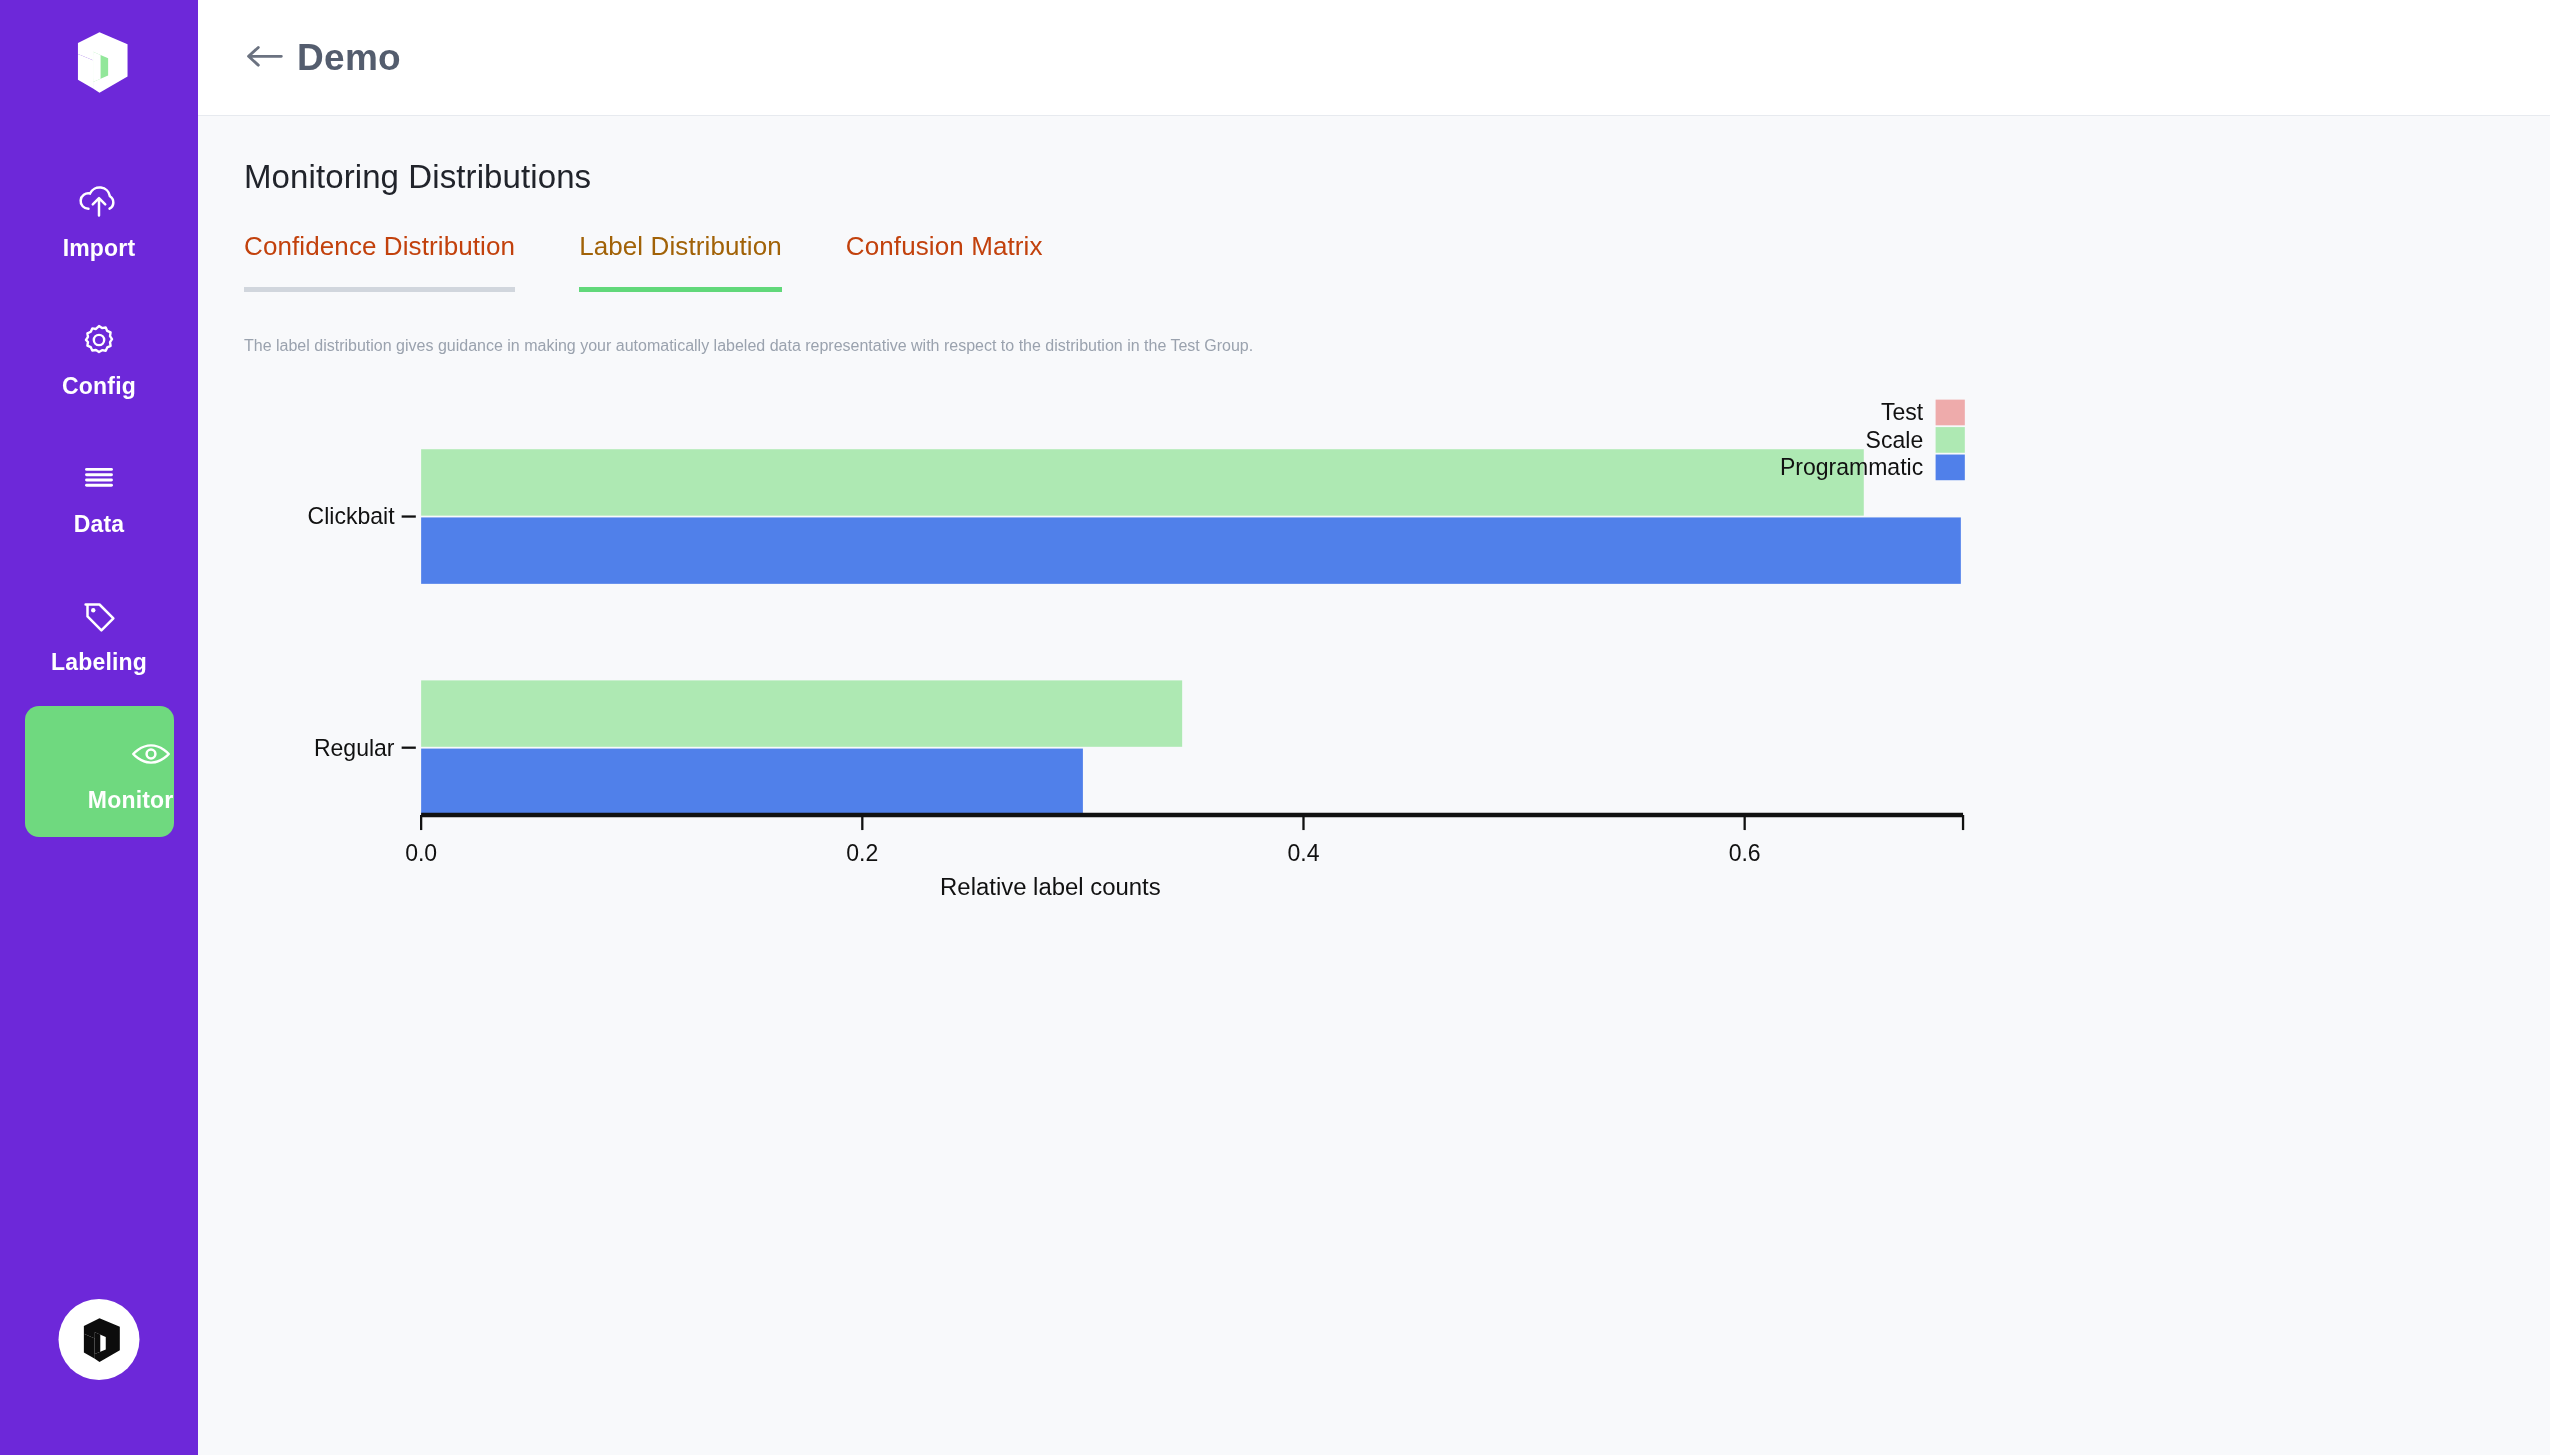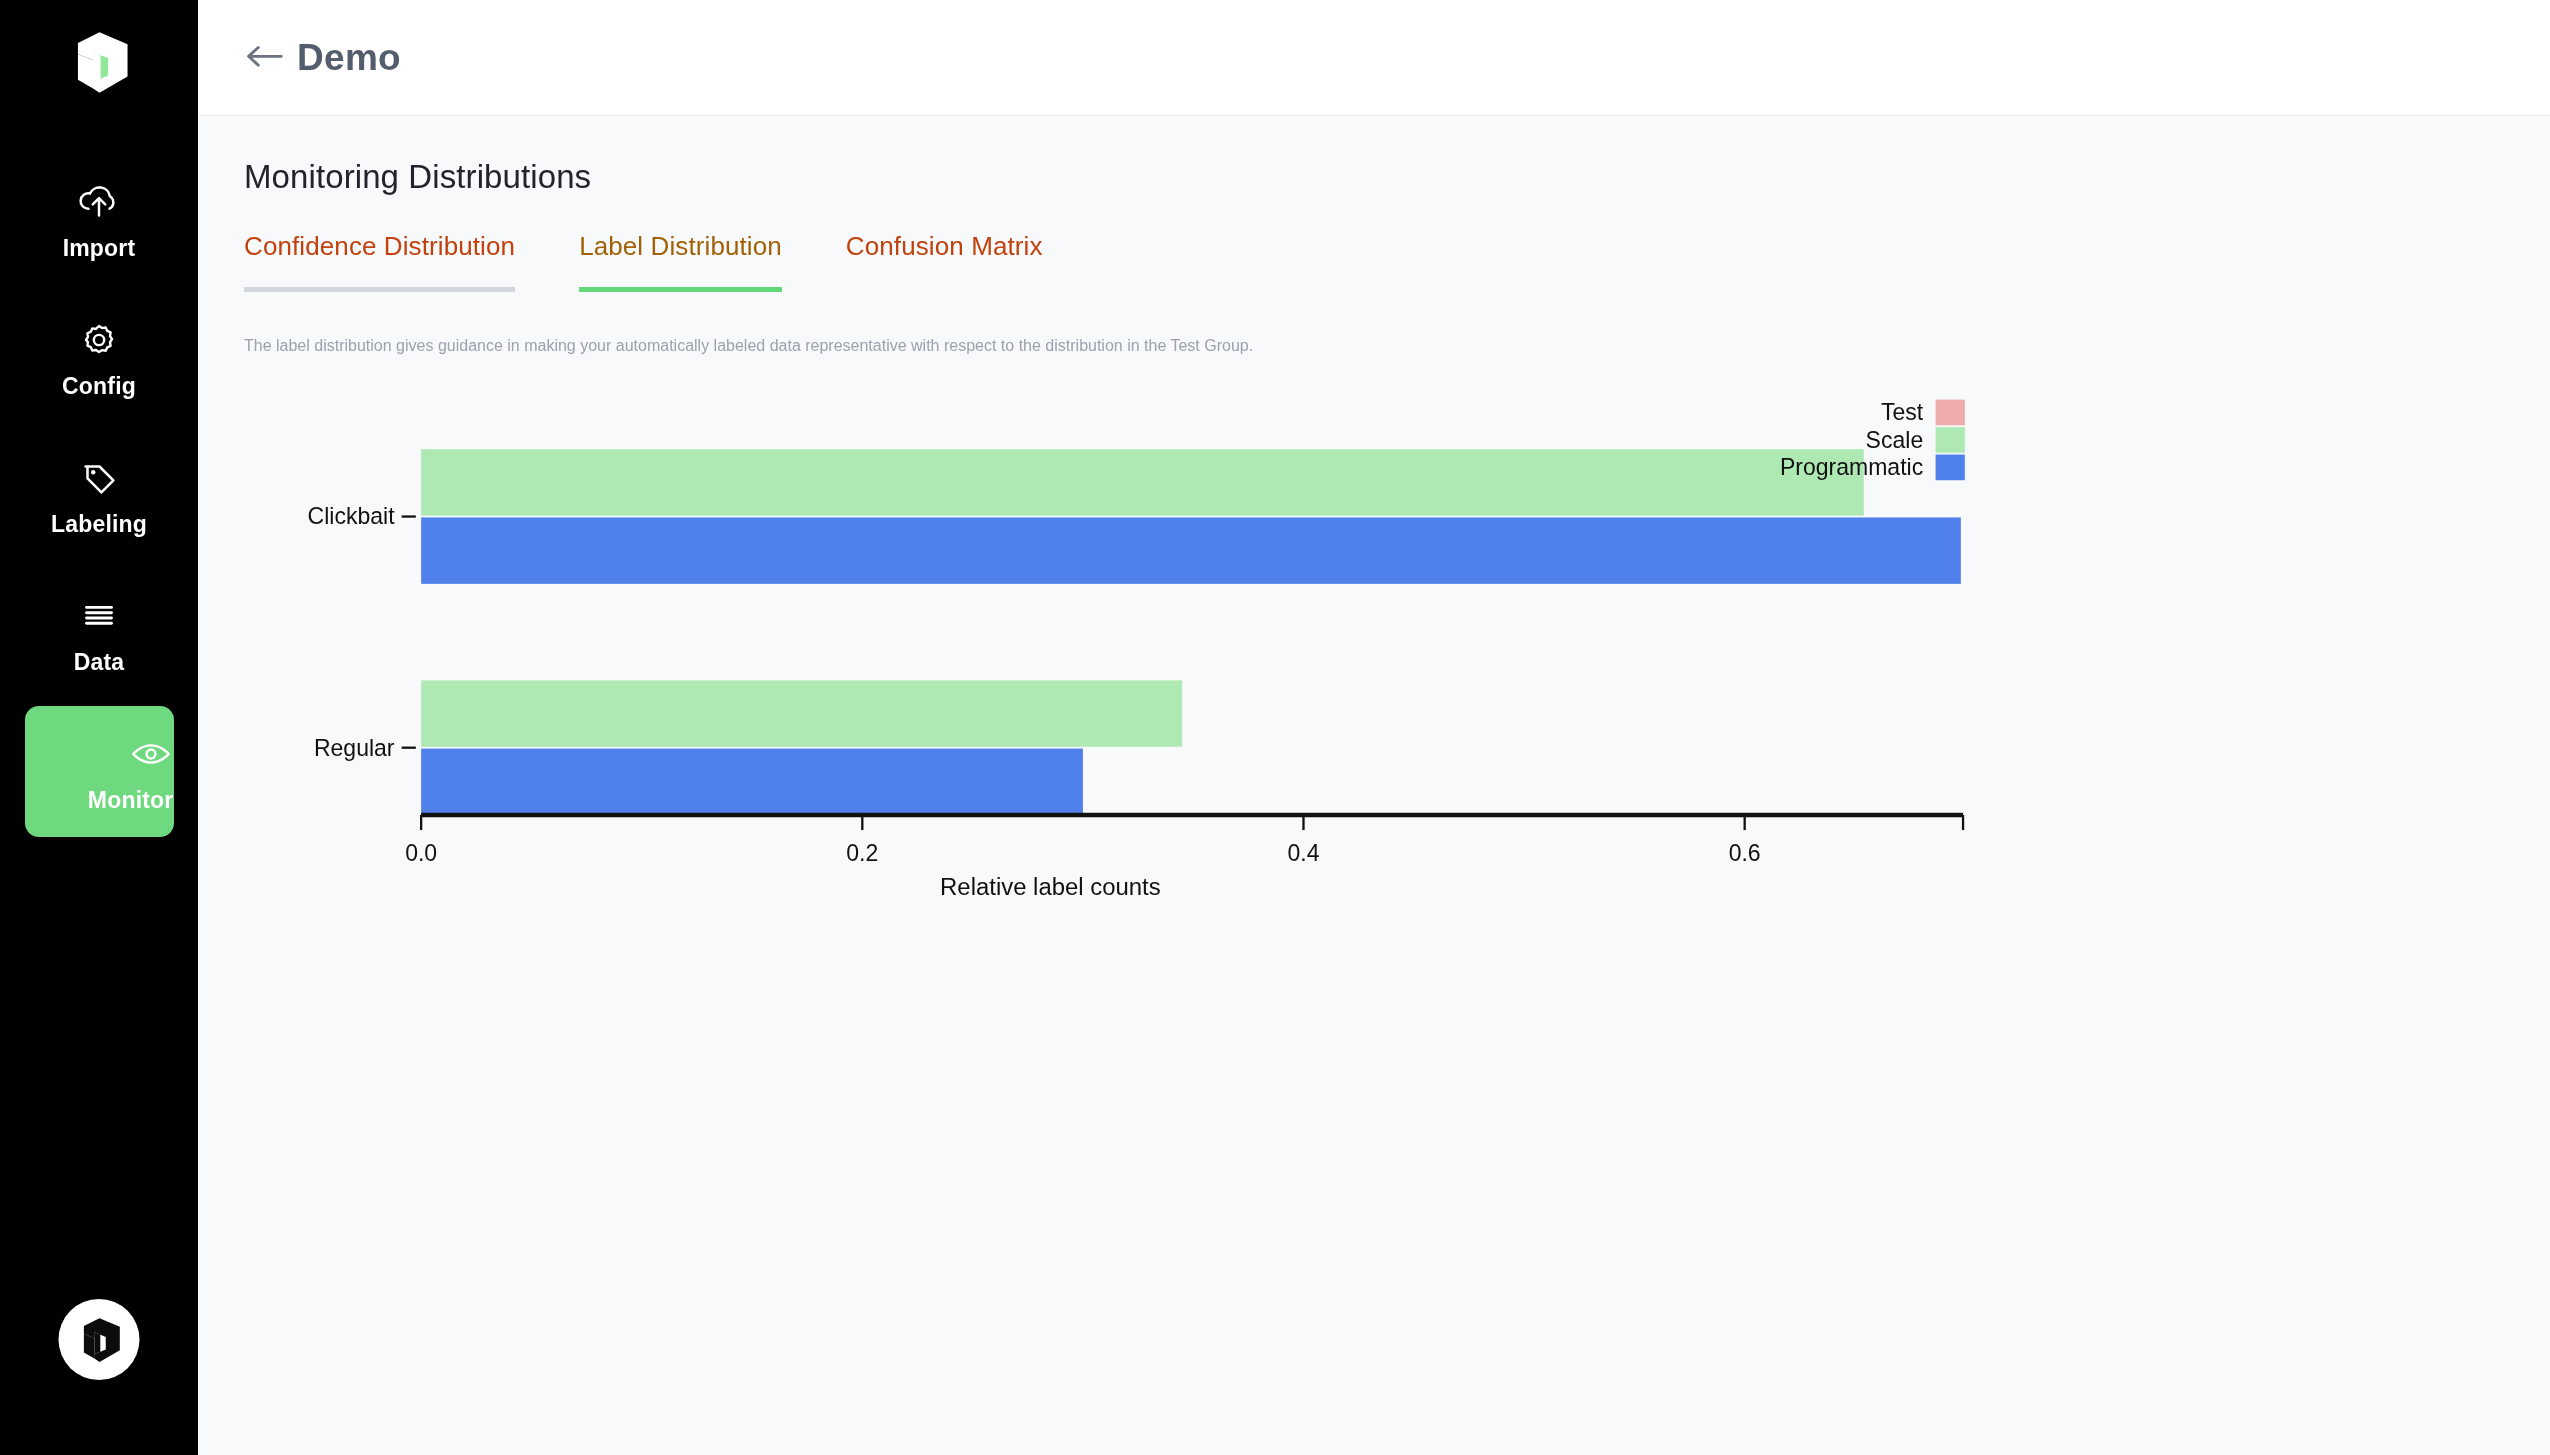--- a/index.html
+++ b/index.html
@@ -7,21 +7,21 @@
     width: 2550px; height: 1456px;
     font-family: "Liberation Sans", sans-serif;
     background: #ffffff;
     overflow: hidden;
   }
   .app { display: flex; width: 2550px; height: 1456px; }
 
   
   .sidebar {
     width: 198px; flex: 0 0 198px; height: 1456px;
-    background: #000000;
+    background: #6d28d9;
     display: flex; flex-direction: column; align-items: center;
     position: relative;
   }
   .brand-logo { margin-top: 28px; width: 69px; height: 69px; }
   .nav { margin-top: 57px; width: 100%; display: flex; flex-direction: column; align-items: center; }
   .nav-item {
     width: 149px; height: 131px;
     display: flex; flex-direction: column; align-items: center; justify-content: center;
     border-radius: 14px; gap: 12.4px; cursor: pointer;
     margin-bottom: 7px;
@@ -116,39 +116,39 @@
             <path d="M24 9.5l3.2 2.1 3.8-.6 1.6 3.5 3.5 1.6-.6 3.8 2.1 3.2-2.1 3.2.6 3.8-3.5 1.6-1.6 3.5-3.8-.6L24 36.5l-3.2-2.1-3.8.6-1.6-3.5-3.5-1.6.6-3.8L10.4 24l2.1-3.2-.6-3.8 3.5-1.6 1.6-3.5 3.8.6z" fill="none" stroke="#fff" stroke-width="2.5" stroke-linejoin="round"></path>
             <circle cx="24" cy="24" r="5.4" fill="none" stroke="#fff" stroke-width="2.5"></circle>
           </svg>
         </span>
         <span class="nav-label">Config</span>
       </div>
 
       <div class="nav-item">
         <span class="nav-icon">
           <svg viewBox="0 0 48 48" width="46" height="46">
-            <path d="M10 12h14.5L39 26.5 26.5 39 12 24.5V12z" fill="none" stroke="#fff" stroke-width="2.6" stroke-linejoin="round"></path>
-            <circle cx="18" cy="18" r="2.3" fill="#fff"></circle>
-          </svg>
-        </span>
-        <span class="nav-label">Labeling</span>
-      </div>
-
-      <div class="nav-item">
-        <span class="nav-icon">
-          <svg viewBox="0 0 48 48" width="46" height="46">
             <g stroke="#fff" stroke-width="3.1" stroke-linecap="round">
               <line x1="11" y1="15" x2="37" y2="15"></line>
               <line x1="11" y1="20.5" x2="37" y2="20.5"></line>
               <line x1="11" y1="26" x2="37" y2="26"></line>
               <line x1="11" y1="31.5" x2="37" y2="31.5"></line>
             </g>
           </svg>
         </span>
         <span class="nav-label">Data</span>
+      </div>
+
+      <div class="nav-item">
+        <span class="nav-icon">
+          <svg viewBox="0 0 48 48" width="46" height="46">
+            <path d="M10 12h14.5L39 26.5 26.5 39 12 24.5V12z" fill="none" stroke="#fff" stroke-width="2.6" stroke-linejoin="round"></path>
+            <circle cx="18" cy="18" r="2.3" fill="#fff"></circle>
+          </svg>
+        </span>
+        <span class="nav-label">Labeling</span>
       </div>
 
 
       <div class="nav-item active">
         <span class="nav-icon">
           <svg viewBox="0 0 48 48" width="46" height="46">
             <path d="M5.5 24S13 15 24 15s18.5 9 18.5 9S35 33 24 33 5.5 24 5.5 24z" fill="none" stroke="#fff" stroke-width="2.6" stroke-linejoin="round"></path>
             <circle cx="24" cy="24" r="4.6" fill="none" stroke="#fff" stroke-width="2.6"></circle>
           </svg>
         </span>

